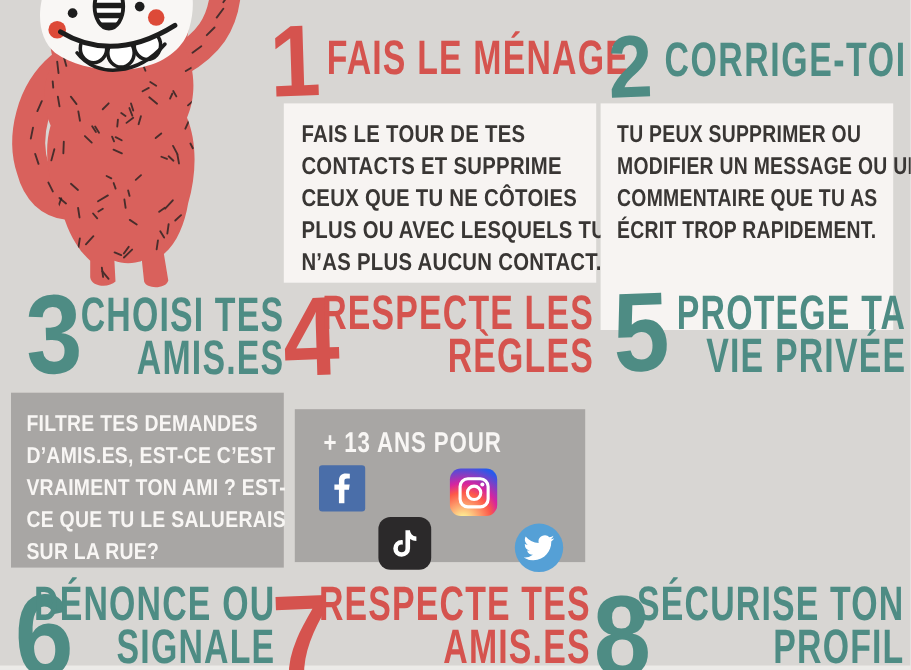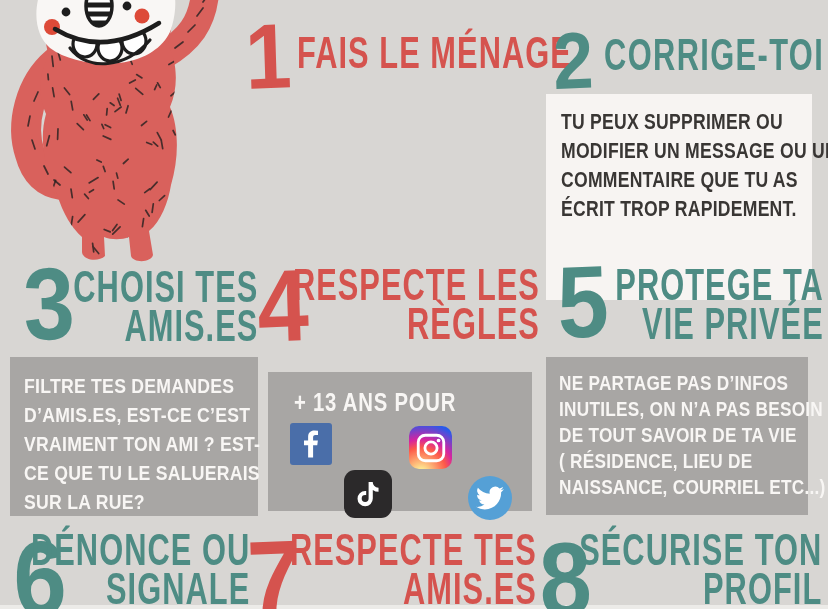--- a/index.html
+++ b/index.html
@@ -174,20 +174,23 @@
         <ellipse cx="110" cy="48" rx="12" ry="13"></ellipse>
         <ellipse cx="134" cy="41" rx="12" ry="13"></ellipse>
       </g>
       <path d="M55,29 Q103,58 159,23" fill="none" stroke="#1d1d1d" stroke-width="4.5" stroke-linecap="round"></path>
       <path d="M70,48 C88,72 126,68 150,40" fill="none" stroke="#1d1d1d" stroke-width="3.2" stroke-linecap="round"></path>
     </g>
   </svg>
 
   <div class="num red" style="left:244px;top:18px;font-size:92px">1</div>
   <div class="title red t-left" style="left:297px;top:34px;font-size:44px">FAIS LE MÉNAGE</div>
+  <div class="box box-white" style="left:258px;top:94px;width:284px;height:163px">
+    <div class="body-text" style="margin:13px 0 0 16px;font-size:22px;line-height:29px">FAIS LE TOUR DE TES<br>CONTACTS ET SUPPRIME<br>CEUX QUE TU NE CÔTOIES<br>PLUS OU AVEC LESQUELS TU<br>N’AS PLUS AUCUN CONTACT.</div>
+  </div>
 
   <div class="num teal" style="left:552px;top:28px;font-size:80px">2</div>
   <div class="title teal t-left" style="left:604px;top:36px;font-size:44px;letter-spacing:2px">CORRIGE-TOI</div>
   <div class="box box-white" style="left:546px;top:94px;width:266px;height:206px">
     <div class="body-text" style="margin:13px 0 0 15px;font-size:22px;line-height:29px;transform:scaleX(.8)">TU PEUX SUPPRIMER OU<br>MODIFIER UN MESSAGE OU UN<br>COMMENTAIRE QUE TU AS<br>ÉCRIT TROP RAPIDEMENT.</div>
   </div>
 
   <div class="num teal" style="left:22px;top:262px;font-size:102px">3</div>
   <div class="title teal t-right" style="right:570px;top:268px;font-size:44px">CHOISI TES<br>AMIS.ES</div>
   <div class="box box-gray" style="left:10px;top:357px;width:248px;height:159px">
@@ -217,23 +220,20 @@
     </div>
     <div class="icon tw" style="left:200px;top:104px;width:44px;height:44px">
       <svg viewBox="0 0 24 24" width="28" height="28">
           <path fill="#fff" d="M23.95 4.57a10 10 0 0 1-2.82.77 4.96 4.96 0 0 0 2.16-2.72c-.95.56-2 .96-3.12 1.19a4.92 4.92 0 0 0-8.39 4.48A13.97 13.97 0 0 1 1.64 3.16a4.92 4.92 0 0 0 1.52 6.57 4.9 4.9 0 0 1-2.23-.61v.06a4.92 4.92 0 0 0 3.95 4.83 5 5 0 0 1-2.21.08 4.94 4.94 0 0 0 4.6 3.42A9.87 9.87 0 0 1 0 19.54a13.94 13.94 0 0 0 7.55 2.21c9.05 0 14-7.5 14-13.99 0-.21 0-.42-.02-.63a10 10 0 0 0 2.42-2.56z"></path>
         </svg>
     </div>
   </div>
 
   <div class="num teal" style="left:556px;top:260px;font-size:102px">5</div>
   <div class="title teal t-right" style="right:4px;top:266px;font-size:44px">PROTEGE TA<br>VIE PRIVÉE</div>
-  <div class="box box-gray" style="left:546px;top:357px;width:262px;height:158px">
-    <div class="body-text" style="margin:13px 0 0 13px;font-size:20px;line-height:26px;transform:scaleX(.86)">NE PARTAGE PAS D’INFOS<br>INUTILES, ON N’A PAS BESOIN<br>DE TOUT SAVOIR DE TA VIE<br>( RÉSIDENCE, LIEU DE<br>NAISSANCE, COURRIEL ETC...)</div>
-  </div>
 
   <div class="num teal" style="left:12px;top:534px;font-size:106px">6</div>
   <div class="title teal t-right" style="right:578px;top:531px;font-size:44px">DÉNONCE OU<br>SIGNALE</div>
 
   <div class="num red" style="left:246px;top:534px;font-size:108px">7</div>
   <div class="title red t-right" style="right:291px;top:531px;font-size:44px">RESPECTE TES<br>AMIS.ES</div>
 
   <div class="num teal" style="left:538px;top:536px;font-size:104px">8</div>
   <div class="title teal t-right" style="right:6px;top:531px;font-size:44px">SÉCURISE TON<br>PROFIL</div>
 

